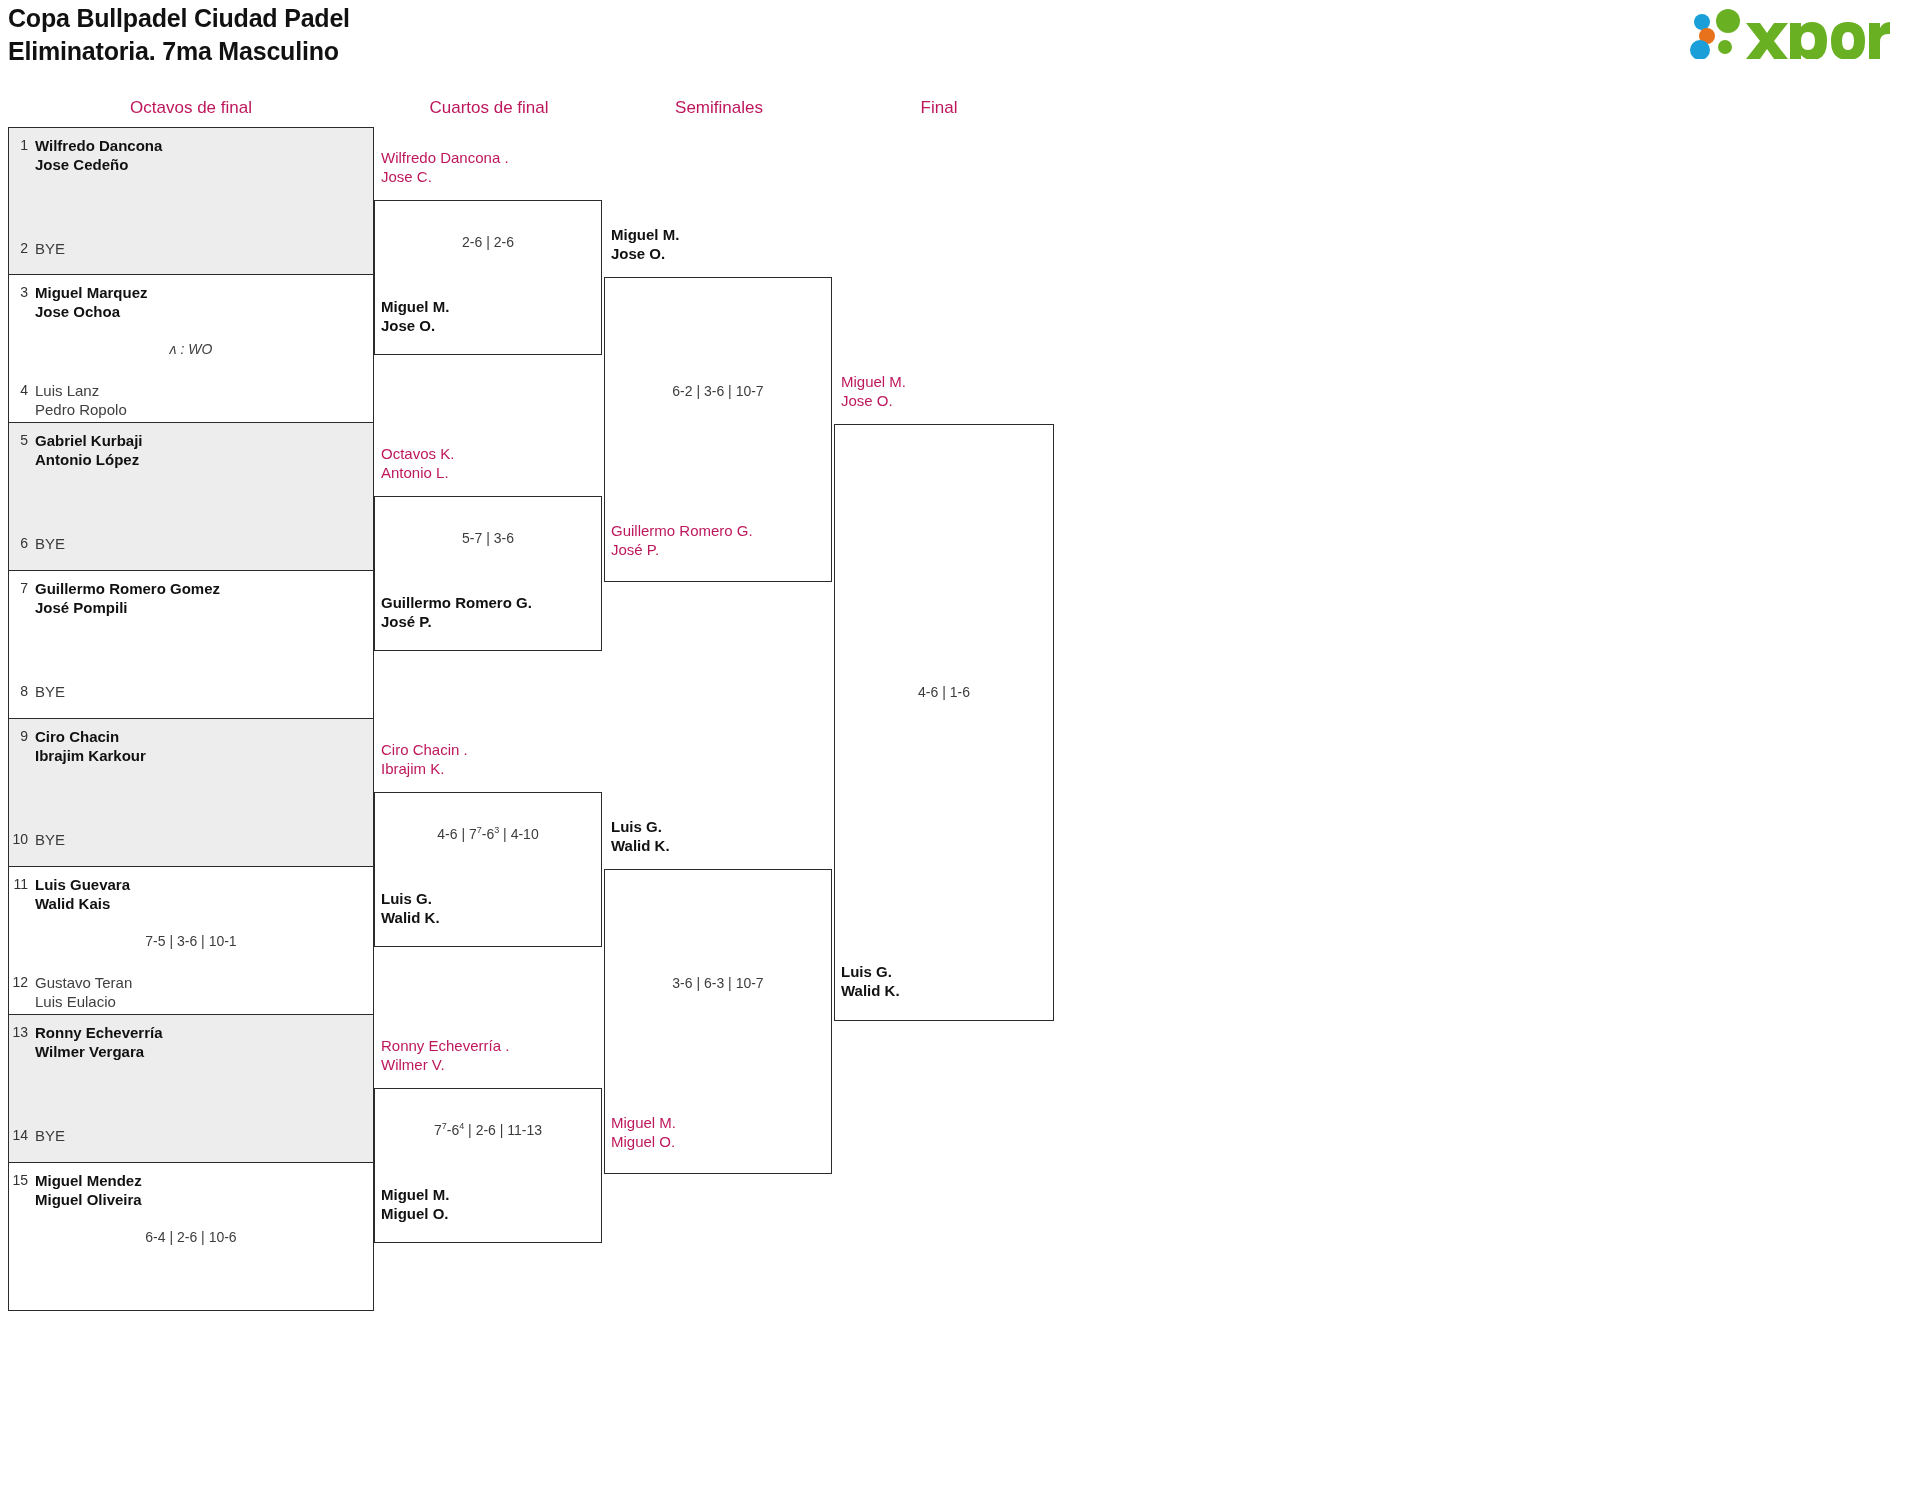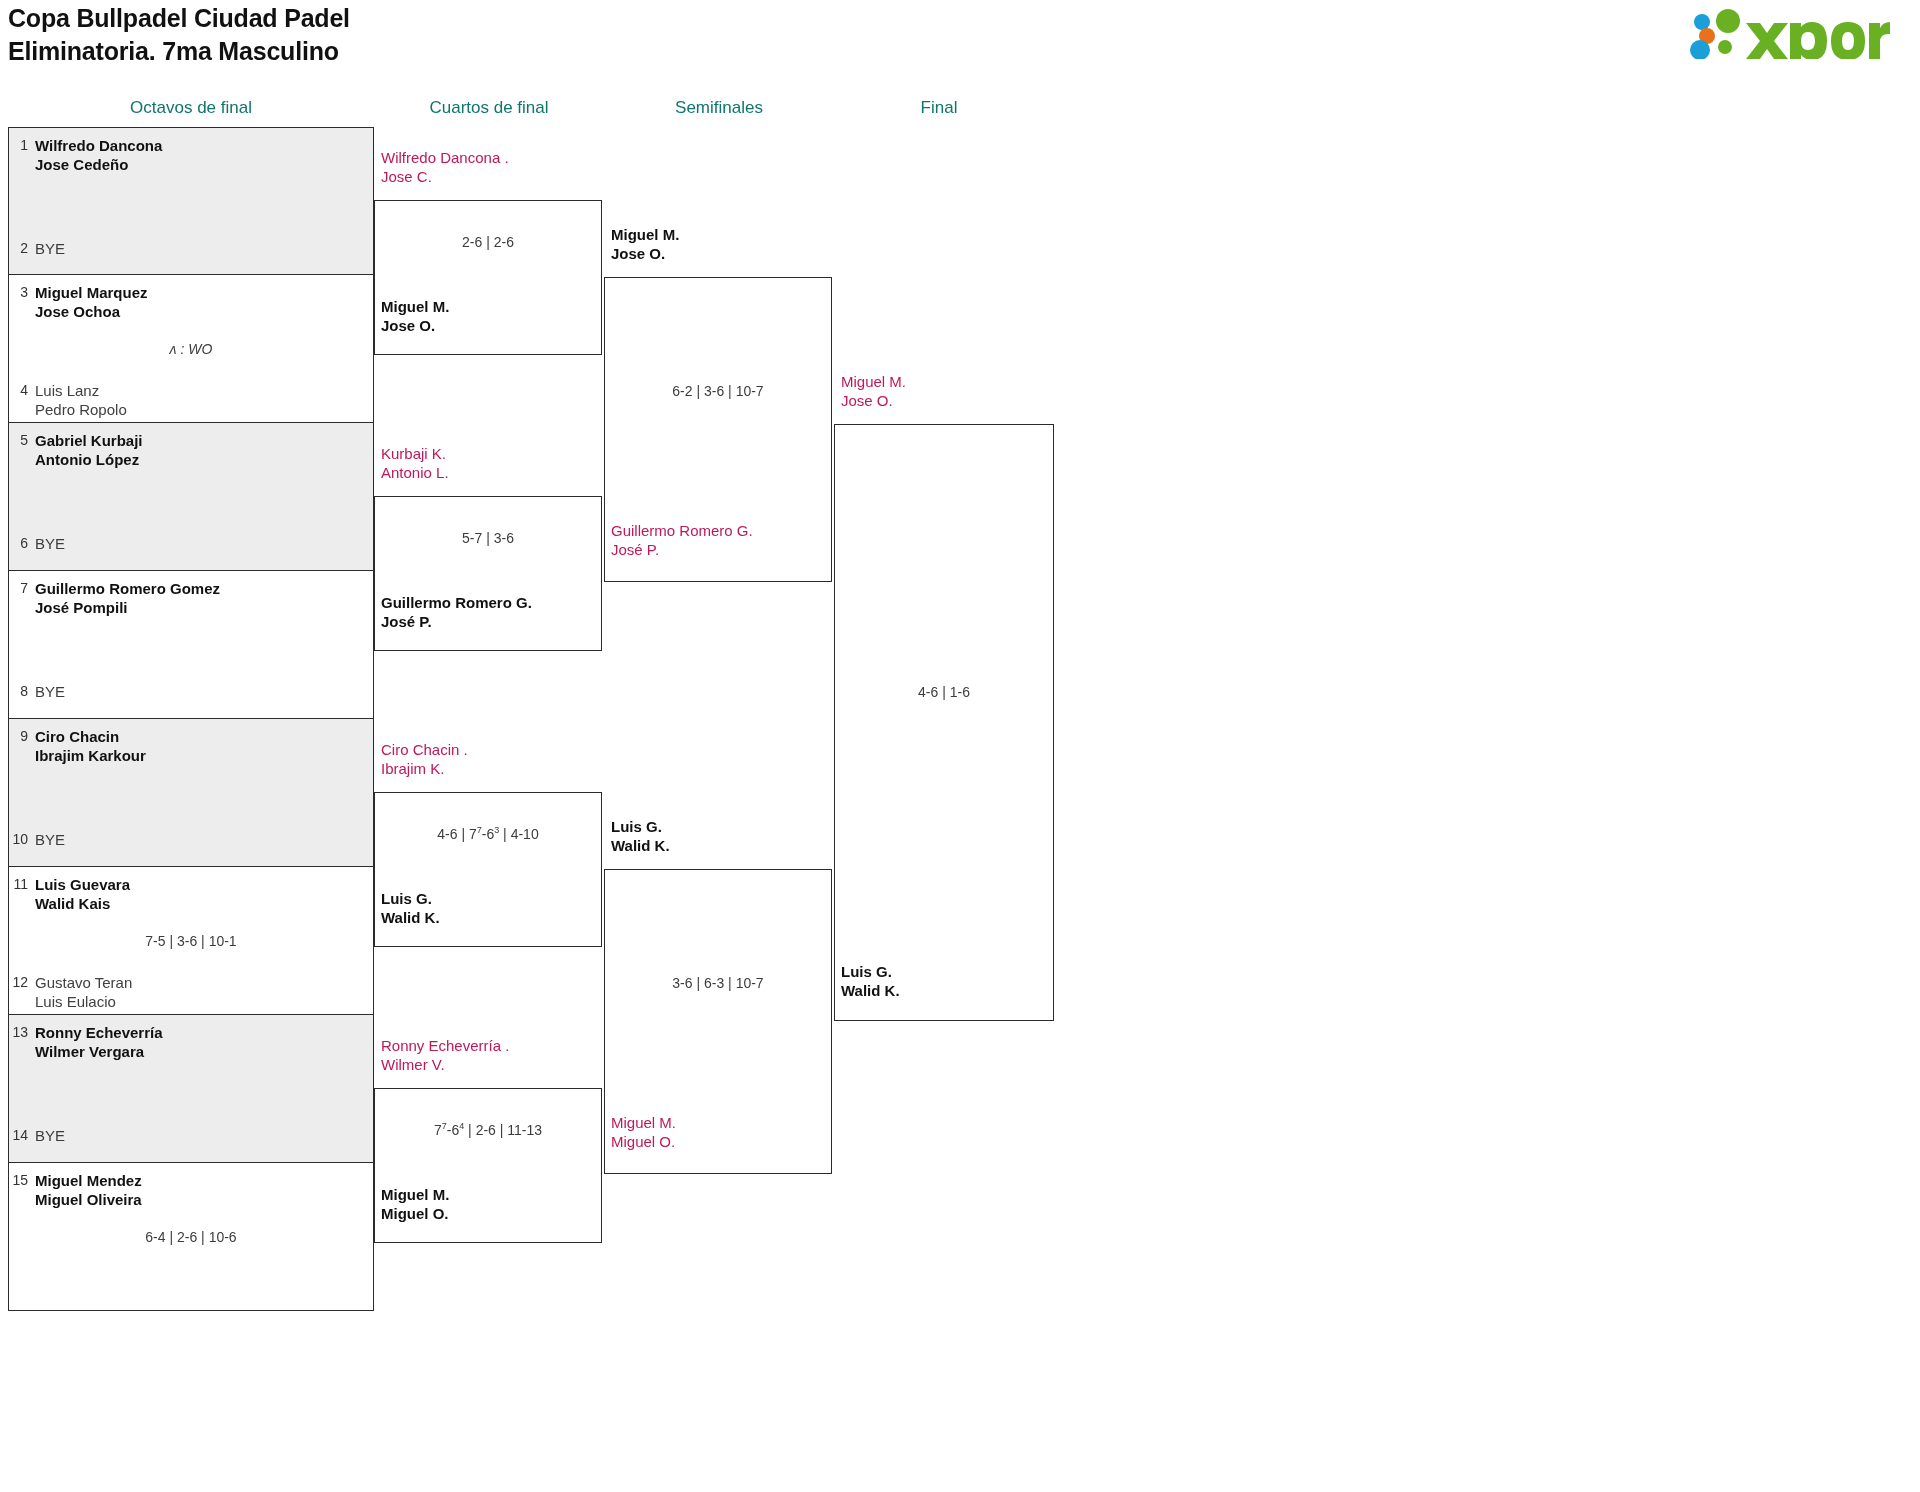--- a/index.html
+++ b/index.html
@@ -17,21 +17,21 @@
   #header { position:absolute; left:0; top:0; width:1920px; height:78px; }
   #title-block { position:absolute; left:8px; top:2px; }
   .title-line { font-size:25px; font-weight:700; line-height:33px; letter-spacing:-0.2px; color:#111; white-space:nowrap; }
 
   #logo { position:absolute; right:22px; top:7px; width:218px; height:52px; }
   #logo svg { display:block; }
 
   
   .round-header {
     position:absolute; top:98px;
-    font-size:17px; font-weight:400; color:#0f766e;
+    font-size:17px; font-weight:400; color:#be185d;
     text-align:center; white-space:nowrap;
   }
 
   
   #bracket { position:absolute; left:0; top:0; width:1920px; height:1492px; }
 
   
   .r1-block {
     position:absolute; left:8px; width:366px;
     border:1px solid #2b2b2b; border-top:none;
@@ -248,21 +248,21 @@
   <div class="score-label" style="left:374px; top:234px; width:228px;">
     <span>2-6 | 2-6</span>
   </div>
   <div class="match-label bold" style="left:381px; top:297px;">
     <span>Miguel M.</span><br>
     <span>Jose O.</span>
   </div>
 
   <div class="conn-box" style="left:374px; top:496px; height:155px; width:228px;"></div>
   <div class="match-label dim" style="left:381px; top:444px;">
-    <span>Kurbaji K.</span><br>
+    <span>Octavos K.</span><br>
     <span>Antonio L.</span>
   </div>
   <div class="score-label" style="left:374px; top:530px; width:228px;">
     <span>5-7 | 3-6</span>
   </div>
   <div class="match-label bold" style="left:381px; top:593px;">
     <span>Guillermo Romero G.</span><br>
     <span>José P.</span>
   </div>
 

